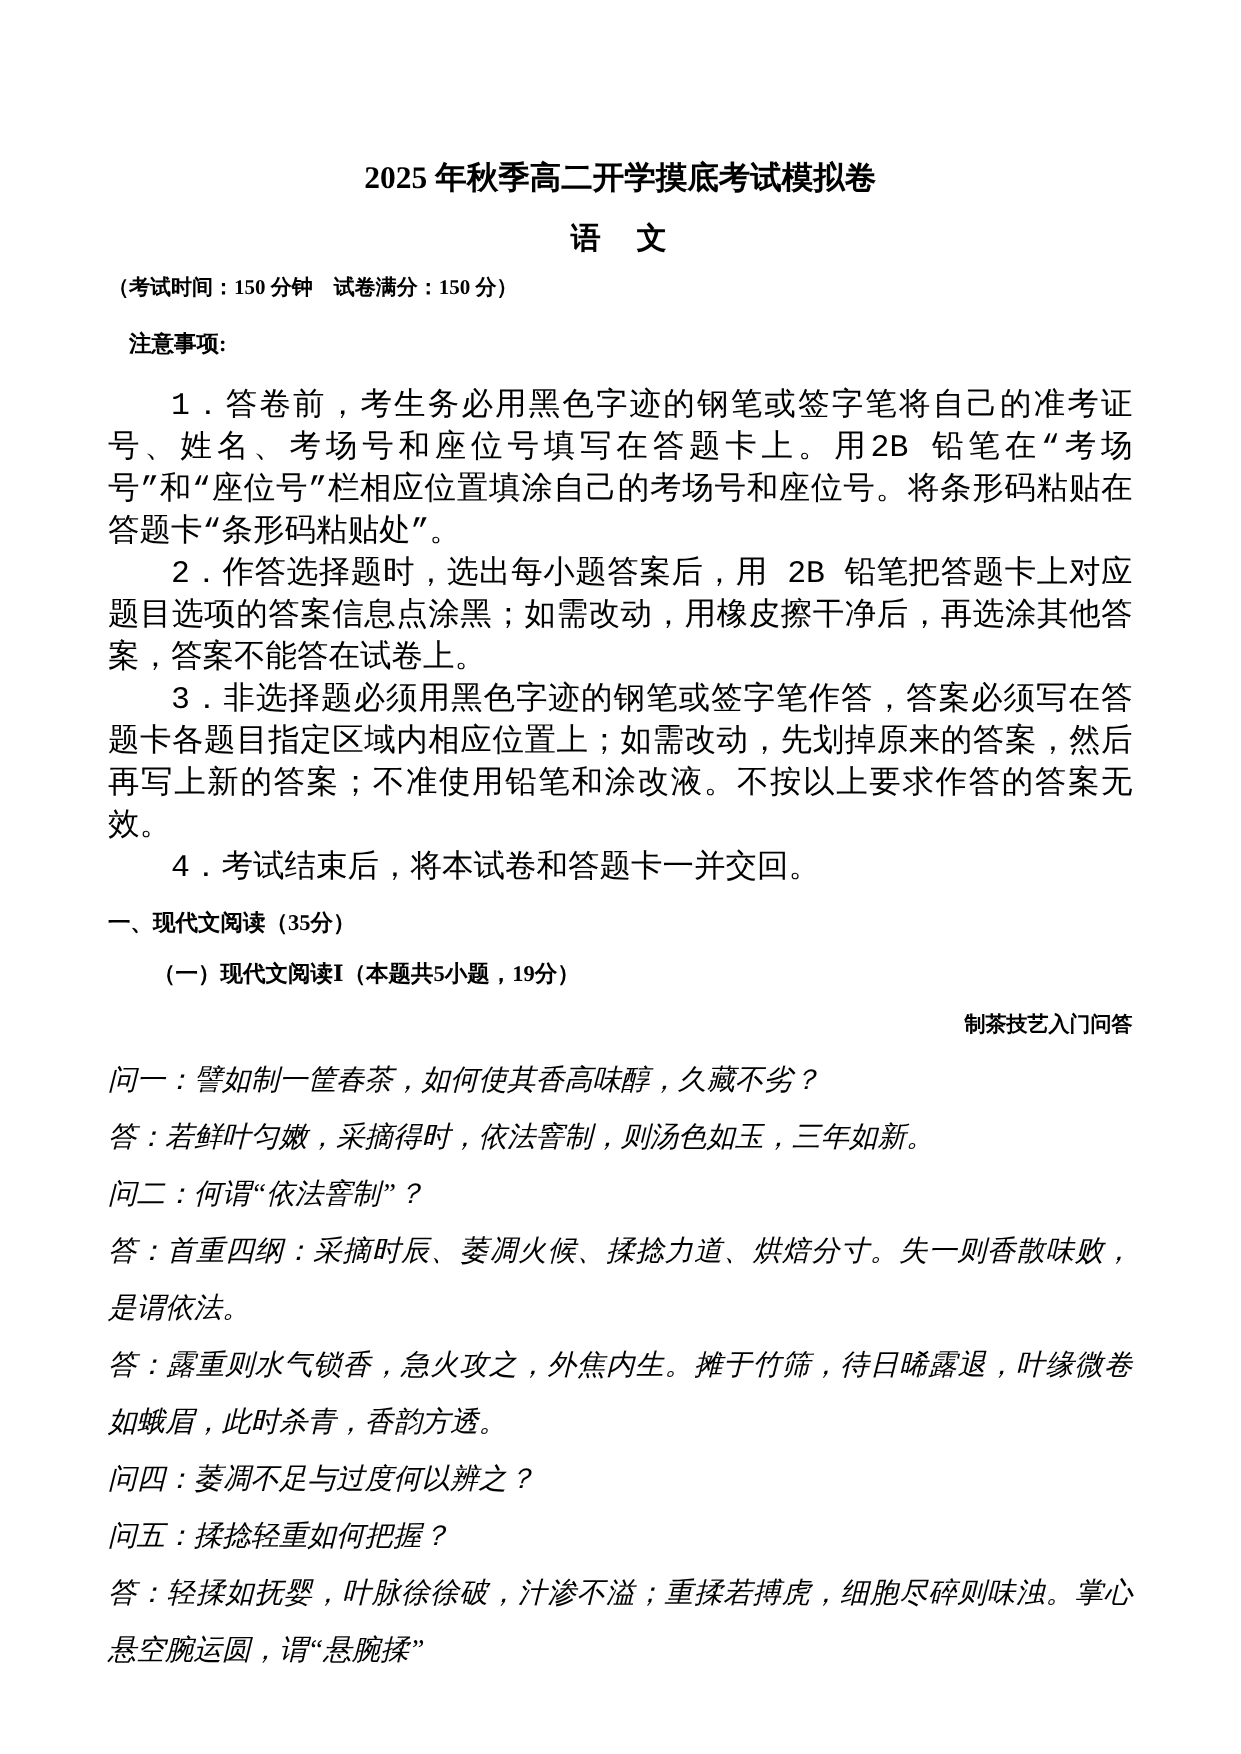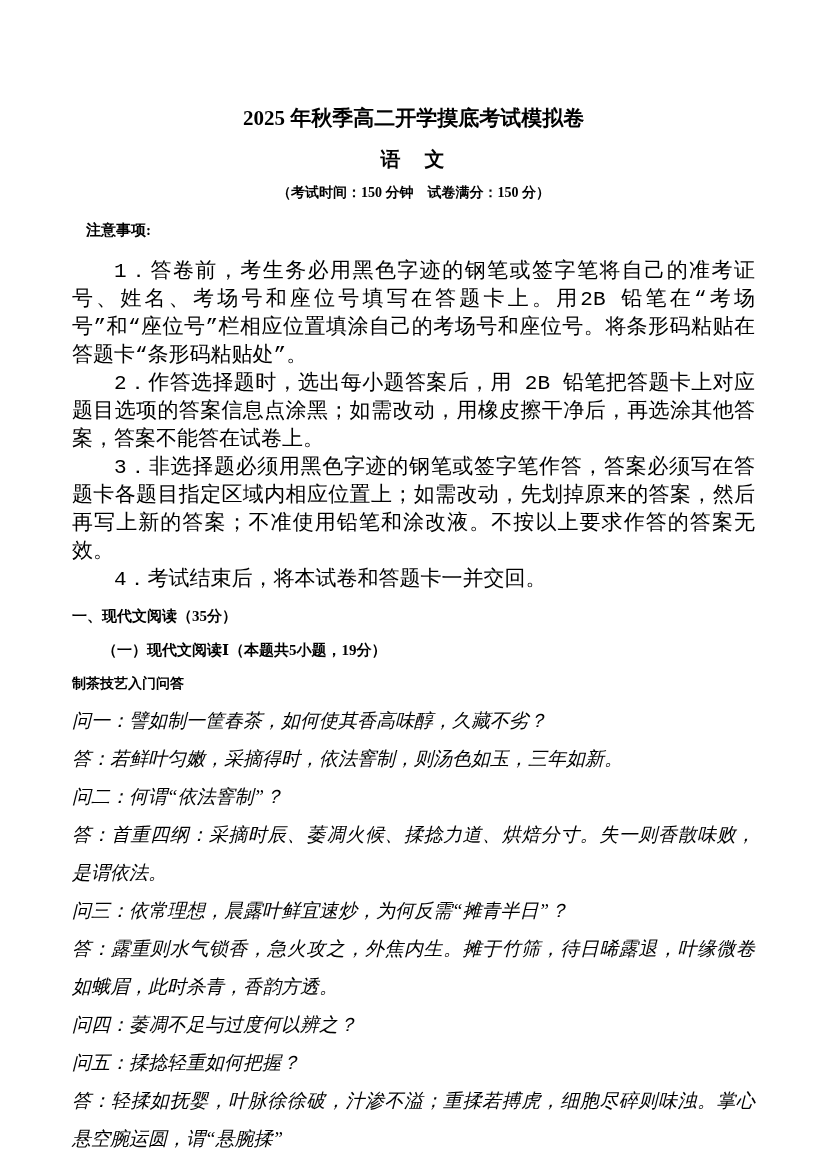--- a/index.html
+++ b/index.html
@@ -32,21 +32,20 @@
     font-size: 20px;
     font-weight: bold;
     text-align: center;
     margin: 0 0 8px 0;
     line-height: 34px;
     letter-spacing: 2px;
   }
   .exam-info {
     font-size: 14px;
     font-weight: bold;
-    text-align: center;
     margin: 0 0 12px 0;
     line-height: 18px;
   }
   .notice-heading {
     font-size: 15px;
     font-weight: bold;
     line-height: 28px;
     margin: 14px;
   }
   .notice-item {
@@ -66,21 +65,21 @@
   .subsection-heading {
     font-size: 15px;
     font-weight: bold;
     line-height: 28px;
     text-indent: 2em;
     margin: 6px 0 0 0;
   }
   .passage-title {
     font-size: 14px;
     font-weight: bold;
-    text-align: left;
+    text-align: right;
     line-height: 28px;
     margin: 6px 0 0 0;
     font-family: Liberation Mono, monospace;
   }
   .qa-section {
     margin-top: 4px;
   }
   .qa {
     font-size: 19px;
     font-style: italic;
@@ -113,21 +112,20 @@
 
   <div class="passage-title">制茶技艺入门问答</div>
 
   <div class="qa-section">
     <p class="qa">问一：譬如制一筐春茶，如何使其香高味醇，久藏不劣？</p>
     <p class="qa">答：若鲜叶匀嫩，采摘得时，依法窨制，则汤色如玉，三年如新。</p>
 
     <p class="qa">问二：何谓“依法窨制”？</p>
     <p class="qa">答：首重四纲：采摘时辰、萎凋火候、揉捻力道、烘焙分寸。失一则香散味败，是谓依法。</p>
 
-    <p class="qa">问三：依常理想，晨露叶鲜宜速炒，为何反需“摊青半日”？</p>
     <p class="qa">答：露重则水气锁香，急火攻之，外焦内生。摊于竹筛，待日晞露退，叶缘微卷如蛾眉，此时杀青，香韵方透。</p>
 
     <p class="qa">问四：萎凋不足与过度何以辨之？</p>
 
     <p class="qa">问五：揉捻轻重如何把握？</p>
     <p class="qa">答：轻揉如抚婴，叶脉徐徐破，汁渗不溢；重揉若搏虎，细胞尽碎则味浊。掌心悬空腕运圆，谓“悬腕揉”</p>
   </div>
 
 </div>
 

